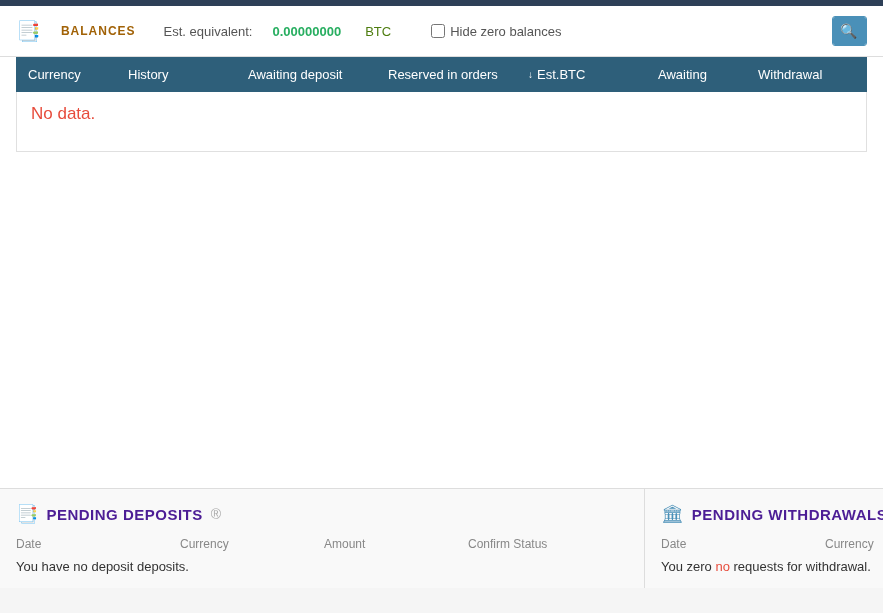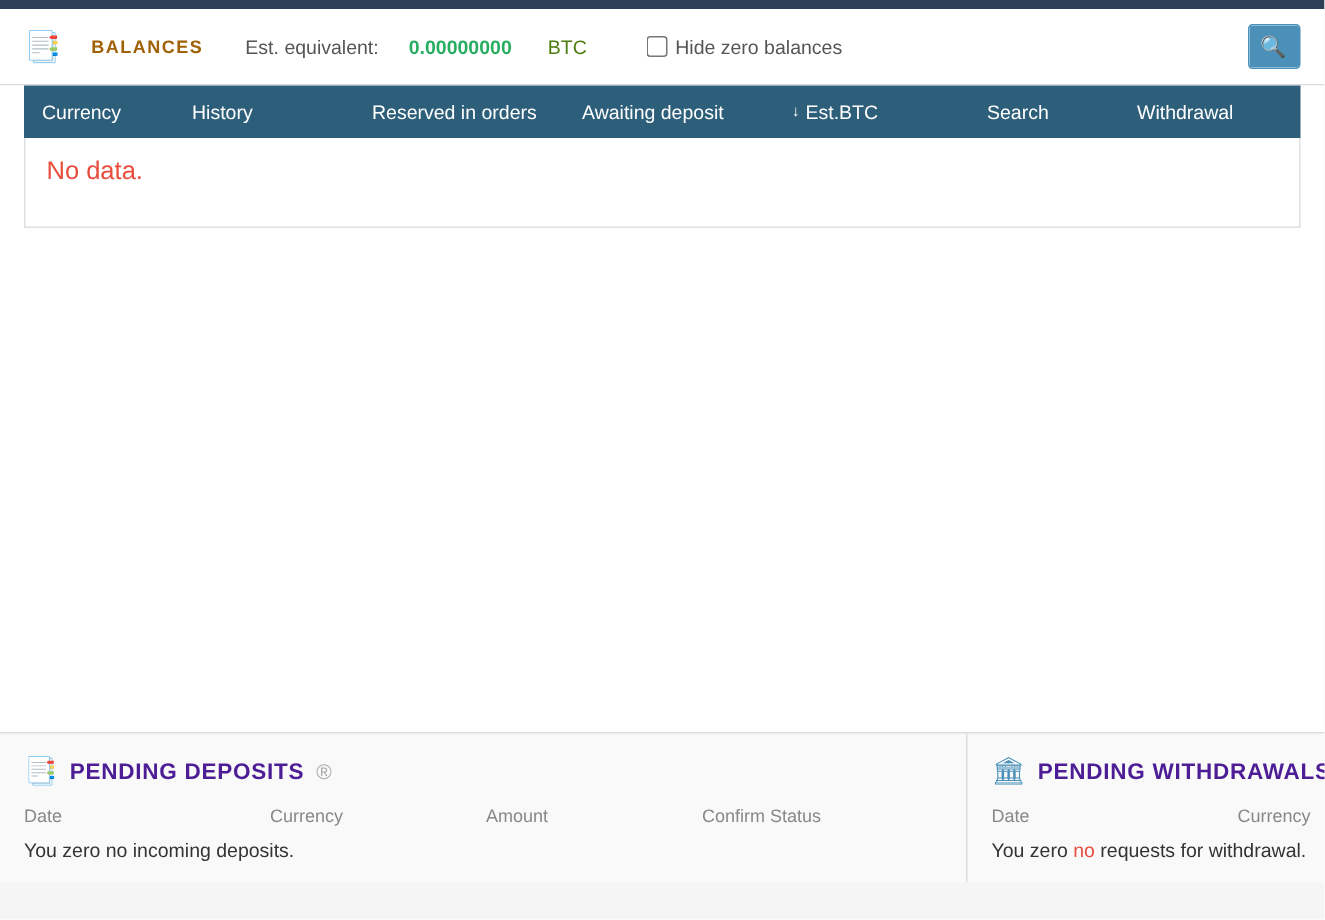--- a/index.html
+++ b/index.html
@@ -227,27 +227,27 @@
     <div class="search-icon-wrap">
       <span>🔍</span>
     </div>
   </div>
 </div>
 
 <div class="main">
   <div class="table-header">
     <div class="col">Currency</div>
     <div class="col">History</div>
+    <div class="col">Awaiting deposit</div>
     <div class="col">Reserved in orders</div>
-    <div class="col">Awaiting deposit</div>
     <div class="col sortable">
       <span class="sort-arrow">↓</span>
       <span>Est.BTC</span>
     </div>
-    <div class="col">Search</div>
+    <div class="col">Awaiting</div>
     <div class="col">Withdrawal</div>
     <div class="col">History</div>
   </div>
 
   <div class="table-body">
     <div class="no-data">No data.</div>
   </div>
 
   <div class="middle-space"></div>
 </div>
@@ -259,21 +259,21 @@
       <span style="color:#4a90b8; font-size:18px;">📑</span>
       <span class="panel-title">PENDING DEPOSITS</span>
       <span class="info-icon">®</span>
     </div>
     <div class="sub-table-header">
       <span class="sub-col">Date</span>
       <span class="sub-col">Currency</span>
       <span class="sub-col">Amount</span>
       <span class="sub-col">Confirm Status</span>
     </div>
-    <div class="panel-message">You zero no incoming deposits.</div>
+    <div class="panel-message">You have no deposit deposits.</div>
   </div>
 
   <div class="bottom-panel">
     <div class="panel-header">
       <span style="color:#4a90b8; font-size:18px;">🏛</span>
       <span class="panel-title">PENDING WITHDRAWALS</span>
       <span class="info-icon">®</span>
     </div>
     <div class="sub-table-header">
       <span class="sub-col">Date</span>

